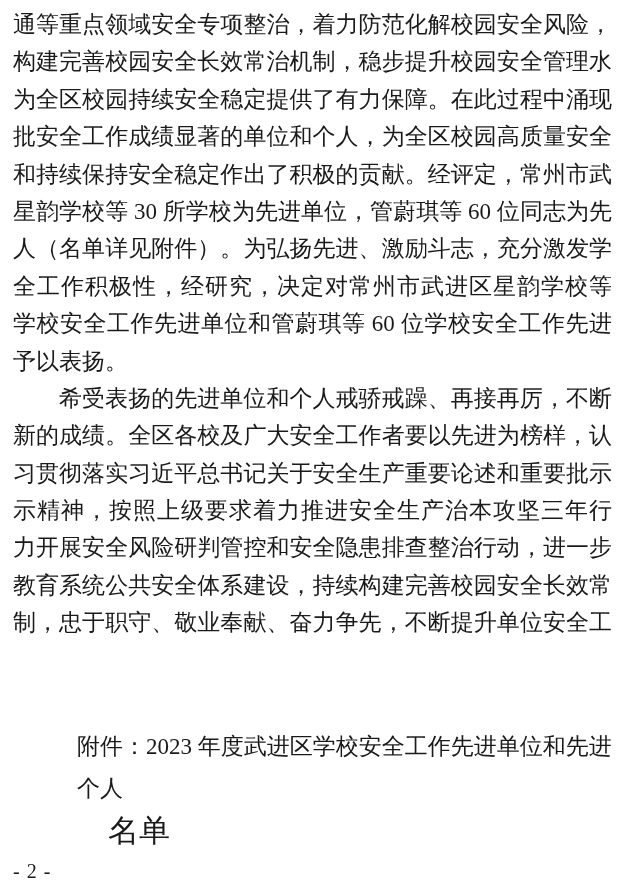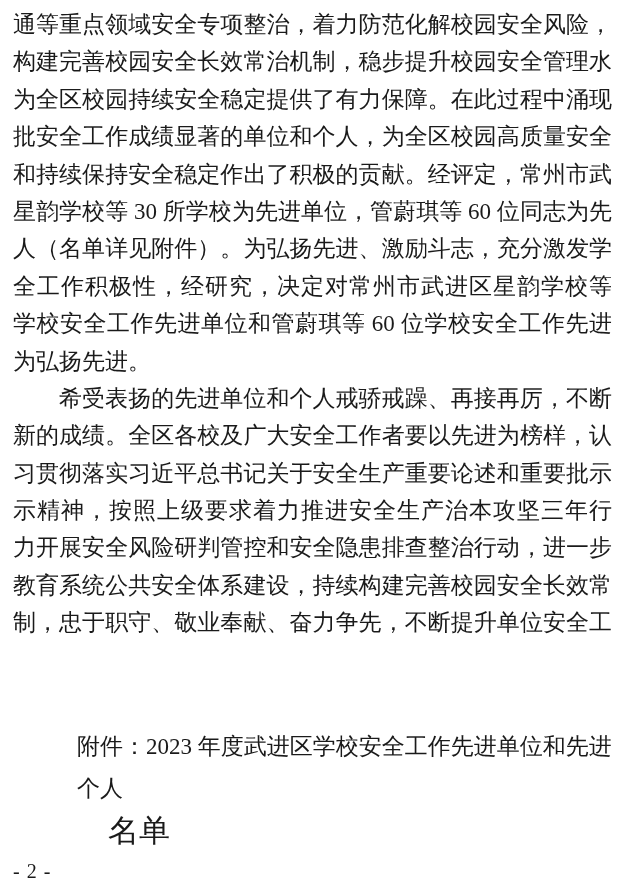--- a/index.html
+++ b/index.html
@@ -73,21 +73,21 @@
   <div class="body-text">
     <div class="line">通等重点领域安全专项整治，着力防范化解校园安全风险，逐步</div>
     <div class="line">构建完善校园安全长效常治机制，稳步提升校园安全管理水平，</div>
     <div class="line">为全区校园持续安全稳定提供了有力保障。在此过程中涌现出一</div>
     <div class="line">批安全工作成绩显著的单位和个人，为全区校园高质量安全发展</div>
     <div class="line">和持续保持安全稳定作出了积极的贡献。经评定，常州市武进区</div>
     <div class="line">星韵学校等 30 所学校为先进单位，管蔚琪等 60 位同志为先进个</div>
     <div class="line">人（名单详见附件）。为弘扬先进、激励斗志，充分激发学校安</div>
     <div class="line">全工作积极性，经研究，决定对常州市武进区星韵学校等 30 个</div>
     <div class="line">学校安全工作先进单位和管蔚琪等 60 位学校安全工作先进个人</div>
-    <div class="line last">为弘扬先进。</div>
+    <div class="line last">予以表扬。</div>
     <div class="line indent">希受表扬的先进单位和个人戒骄戒躁、再接再厉，不断取得</div>
     <div class="line">新的成绩。全区各校及广大安全工作者要以先进为榜样，认真学</div>
     <div class="line">习贯彻落实习近平总书记关于安全生产重要论述和重要批示指</div>
     <div class="line">示精神，按照上级要求着力推进安全生产治本攻坚三年行动，大</div>
     <div class="line">力开展安全风险研判管控和安全隐患排查整治行动，进一步深化</div>
     <div class="line">教育系统公共安全体系建设，持续构建完善校园安全长效常治机</div>
     <div class="line">制，忠于职守、敬业奉献、奋力争先，不断提升单位安全工作水</div>
   </div>
 
   <div class="attachment">

